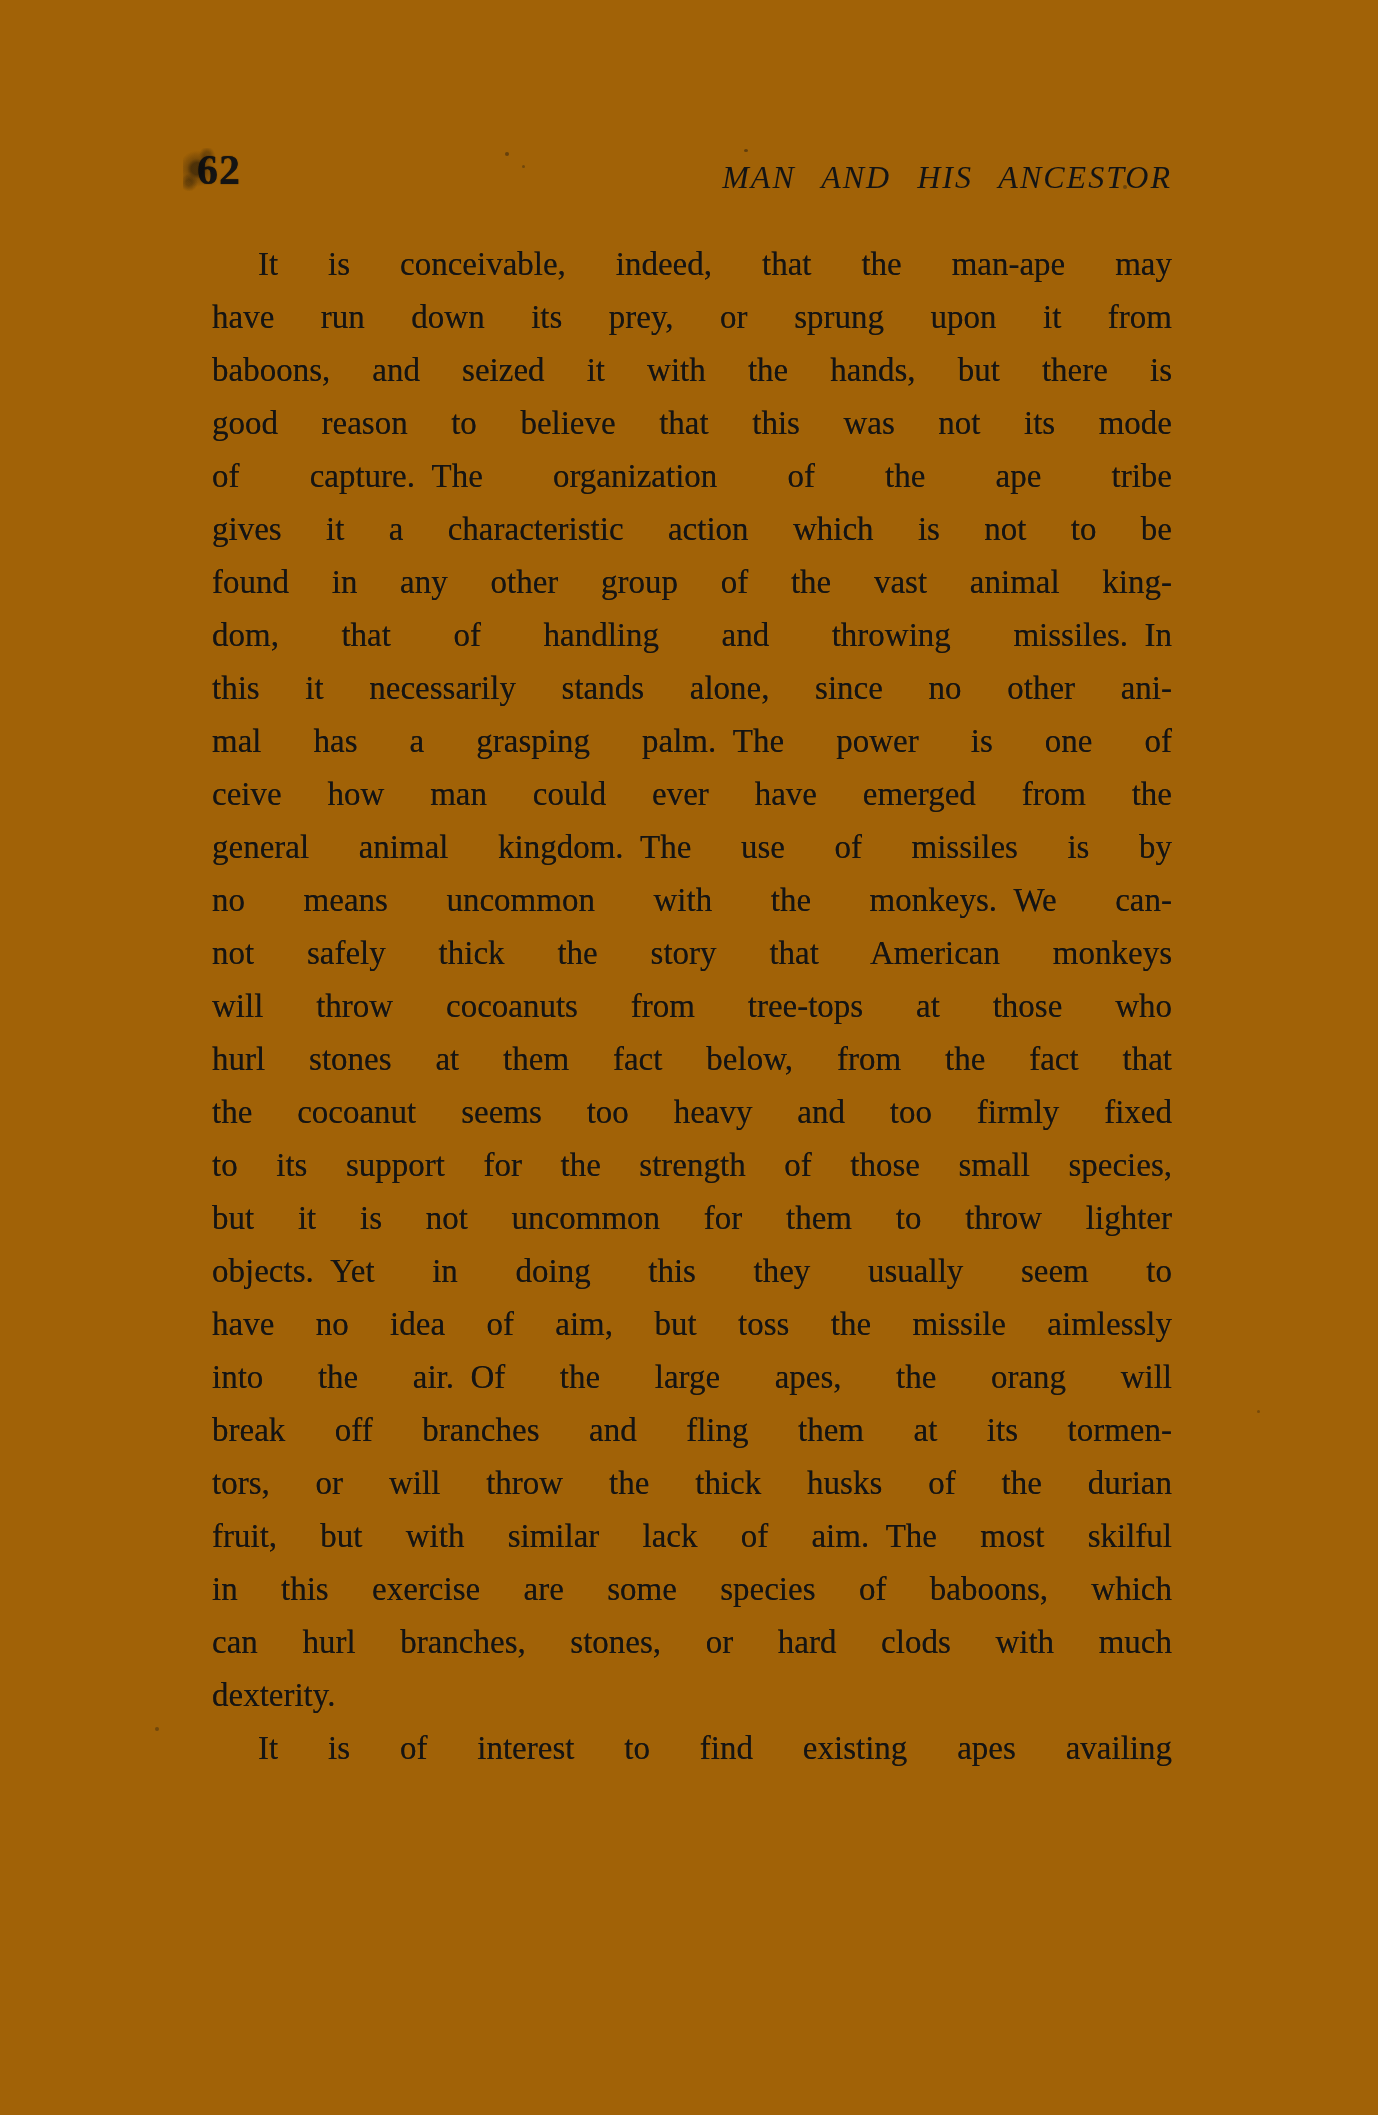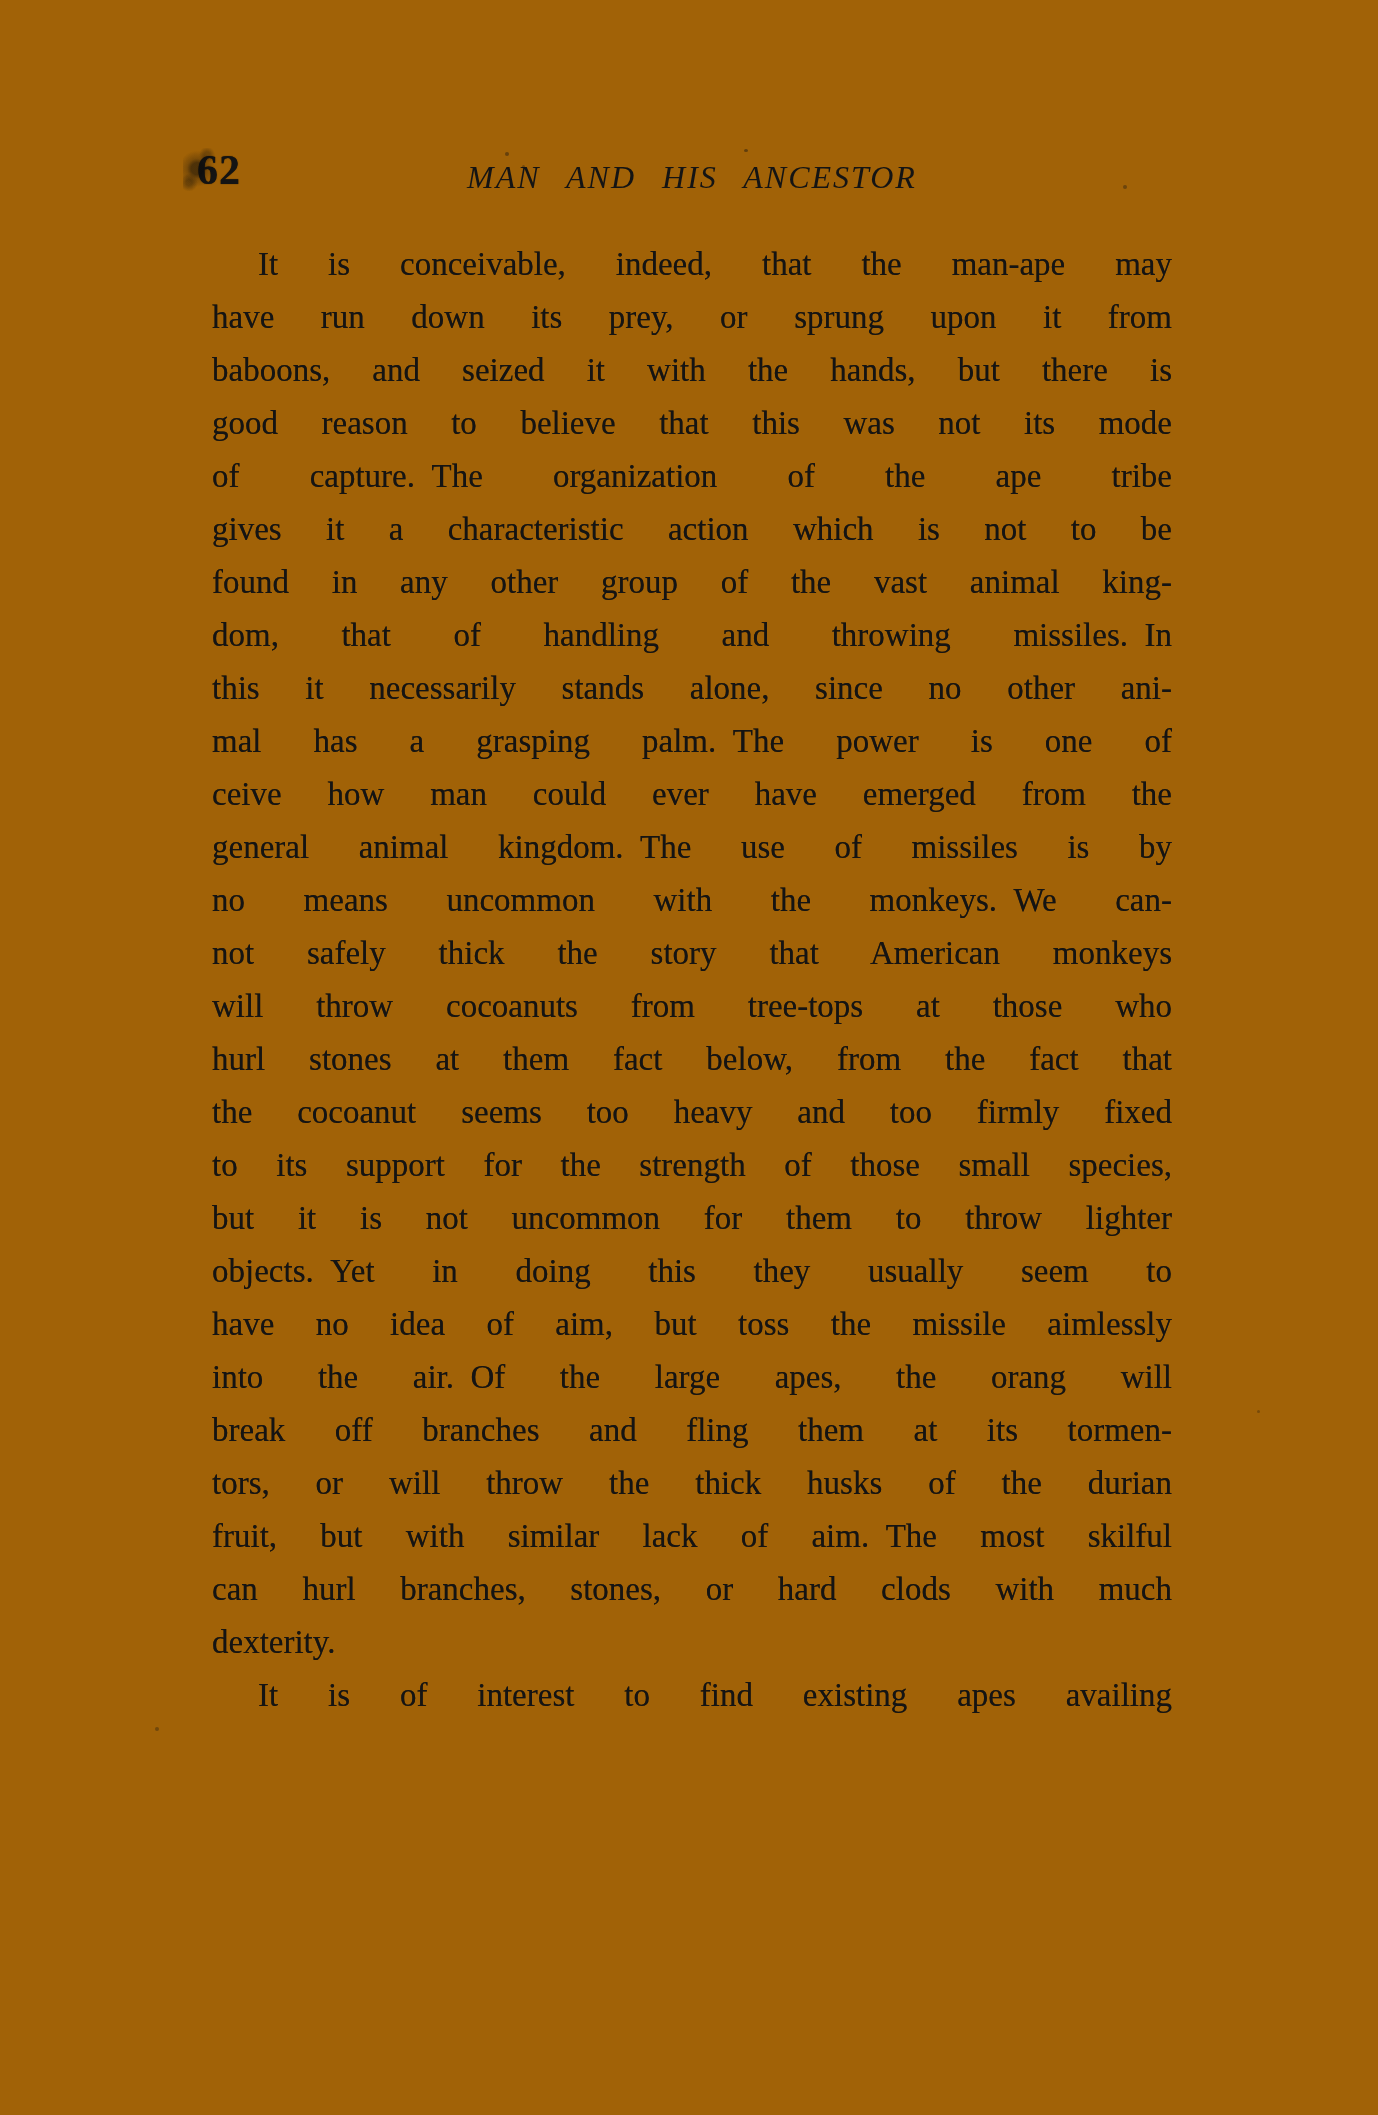--- a/index.html
+++ b/index.html
@@ -41,21 +41,21 @@
       radial-gradient(circle at 15% 75%, rgba(10,10,10,0.35) 0 3px, rgba(10,10,10,0) 9px),
       radial-gradient(circle at 60% 15%, rgba(10,10,10,0.30) 0 3px, rgba(10,10,10,0) 8px);
     filter: blur(0.5px);
     pointer-events: none;
   }
   .running-header {
     position: absolute;
     left: 212px;
     top: 158px;
     width: 960px;
-    text-align: center;
+    text-align: right;
     font-style: italic;
     font-size: 32px;
     line-height: 38px;
     letter-spacing: 2px;
     word-spacing: 16px;
     white-space: nowrap;
   }
 
   
   .page-body {
@@ -118,20 +118,21 @@
     <div class="text-line">hurl stones at them fact below, from the fact that</div>
     <div class="text-line">the cocoanut seems too heavy and too firmly fixed</div>
     <div class="text-line">to its support for the strength of those small species,</div>
     <div class="text-line">but it is not uncommon for them to throw lighter</div>
     <div class="text-line">objects. Yet in doing this they usually seem to</div>
     <div class="text-line">have no idea of aim, but toss the missile aimlessly</div>
     <div class="text-line">into the air. Of the large apes, the orang will</div>
     <div class="text-line">break off branches and fling them at its tormen-</div>
     <div class="text-line">tors, or will throw the thick husks of the durian</div>
     <div class="text-line">fruit, but with similar lack of aim. The most skilful</div>
+    <div class="text-line">in this exercise are some species of baboons, which</div>
     <div class="text-line">can hurl branches, stones, or hard clods with much</div>
     <div class="text-line para-end">dexterity.</div>
     <div class="text-line indent">It is of interest to find existing apes availing</div>
   </div>
 
   <div class="speck s1"></div>
   <div class="speck s2"></div>
   <div class="speck s3"></div>
   <div class="speck s4"></div>
   <div class="speck s5"></div>

